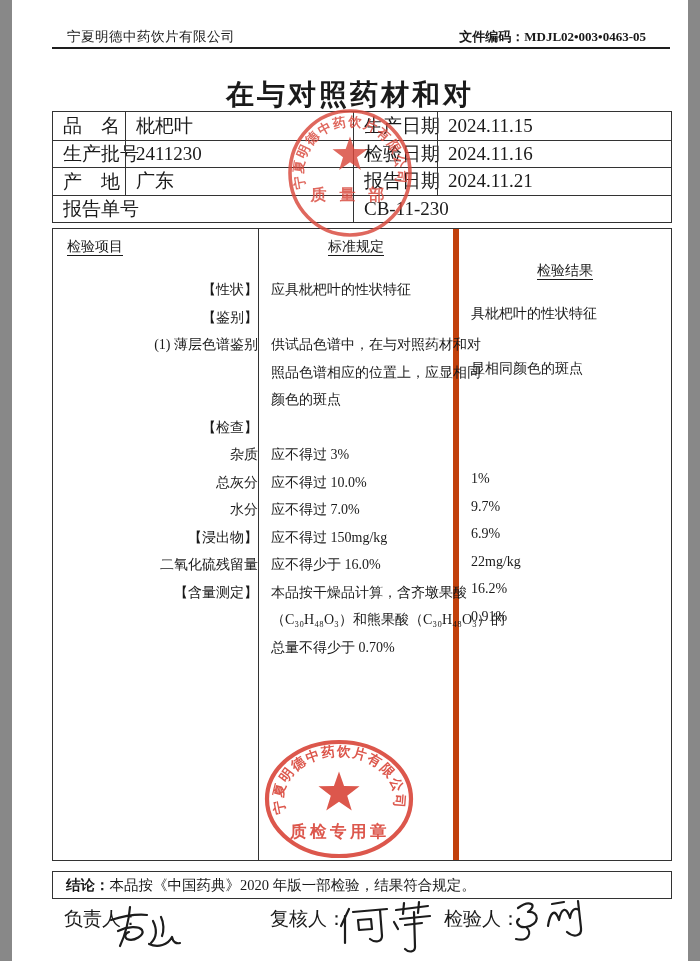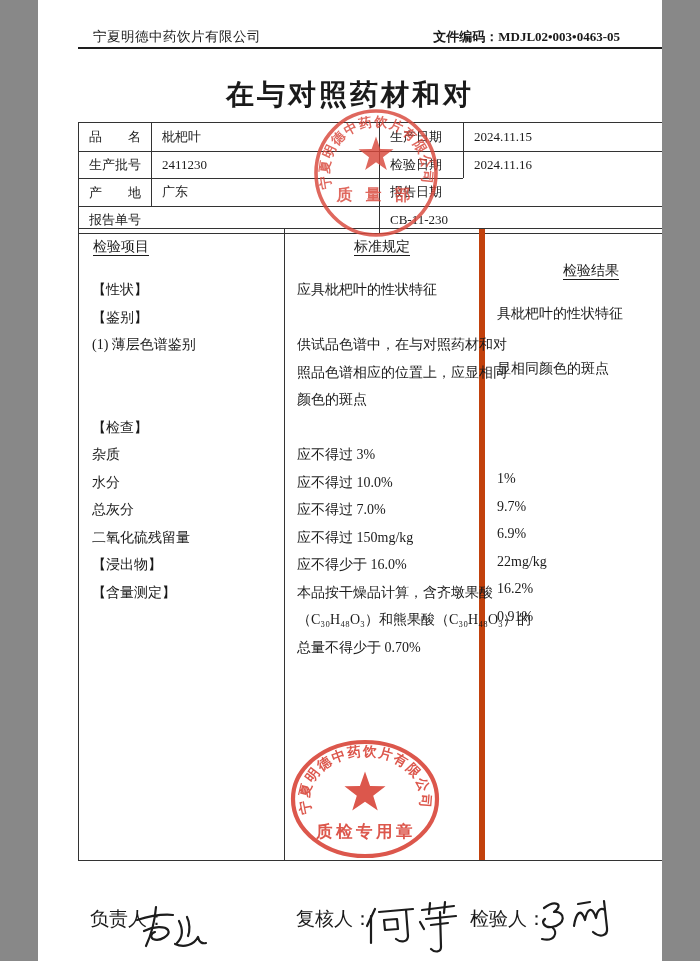--- a/index.html
+++ b/index.html
@@ -1,34 +1,34 @@
 <!DOCTYPE html>
 <html><head>
 <meta charset="utf-8">
 <style>
   * { margin:0; padding:0; box-sizing:border-box; }
   html,body { background:#888; }
   .page {
-    position:relative; width:624px; height:961px; margin:0 auto;
+    position:relative; width:676px; height:961px; margin:0 auto;
     background:#ffffff; color:#1a1a1a;
     font-family:"Liberation Serif","DejaVu Serif",serif;
     overflow:hidden;
   }
   
   .company { position:absolute; left:55px; top:28px; font-size:13.5px; letter-spacing:.5px; }
   .doccode { position:absolute; right:42px; top:28px; font-size:13px; font-weight:600; }
   .headrule { position:absolute; left:40px; top:47px; width:618px; height:2px; background:#1e1e1e; }
   .title { position:absolute; left:0; top:76px; width:100%; text-align:center;
            font-size:28px; font-weight:bold; letter-spacing:3px; }
   
   .info-table {
-    position:absolute; left:40px; top:122px; width:620px;
+    position:absolute; left:40px; top:111px; width:620px;
     border:1px solid #333; display:grid;
     grid-template-columns:72px 228px 84px 234px;
-    grid-auto-rows:27.5px; font-size:13px;
+    grid-auto-rows:27.5px; font-size:19px;
   }
   .icell { display:flex; align-items:center; padding:0 10px; border-top:1px solid #333; white-space:nowrap; }
   .icell.r0 { border-top:none; }
   .icell.vline { border-left:1px solid #333; }
   .ilabel { text-align:justify; text-align-last:justify; display:block; line-height:27.5px; }
   .ilabel-wrap { display:block; width:100%; }
   .span2a { grid-column:1 / 3; }
   .span2b { grid-column:3 / 5; }
   
   .main-table {
@@ -37,21 +37,21 @@
   }
   .mcol { height:100%; }
   .mcol1 { width:206px; border-right:1px solid #333; }
   .mcol2 { width:200px; border-right:6px solid #c2410c; }
   .mcol3 { flex:1;margin-top:24px; }
   .mhead { height:30px; padding-top:9px; text-decoration:underline; text-underline-offset:4px; }
   .mcol1 .mhead { padding-left:14px; }
   .mcol2 .mhead,.mcol3 .mhead { text-align:center; }
   .lines { padding-top:17px; }
   .tline { line-height:27.5px; min-height:27.5px; white-space:nowrap; }
-  .mcol1 .tline { padding-left:13px; }
+  .mcol1 .tline { padding-left:13px;text-align:right; }
   .mcol2 .tline { padding-left:12px; }
   .mcol3 .tline { padding-left:12px; }
   
   .conclusion {
     position:absolute; left:40px; top:871px; width:620px; height:28px;
     border:1px solid #333; line-height:26px; padding-left:13px;
     font-size:14.5px; white-space:nowrap;
   }
   .conclusion b { font-weight:bold; }
   
@@ -90,40 +90,41 @@
       </div>
     <div class="icell vline">2411230</div>
     <div class="icell vline">检验日期</div>
     <div class="icell vline">2024.11.16</div>
 
     <div class="icell">
         <span class="ilabel ilabel-wrap">产　地</span>
       </div>
     <div class="icell vline">广东</div>
     <div class="icell vline">报告日期</div>
+    <div class="icell vline">2024.11.21</div>
 
     <div class="icell span2a">报告单号</div>
     <div class="icell span2b vline">CB-11-230</div>
   </div>
 
   <div class="main-table">
     <div class="mcol mcol1">
       <div class="mhead">检验项目</div>
       <div class="lines">
           <div class="tline">【性状】</div>
           <div class="tline">【鉴别】</div>
           <div class="tline">(1) 薄层色谱鉴别</div>
           <div class="tline">&nbsp;</div>
           <div class="tline">&nbsp;</div>
           <div class="tline">【检查】</div>
           <div class="tline">杂质</div>
+          <div class="tline">总灰分</div>
           <div class="tline">水分</div>
-          <div class="tline">总灰分</div>
+          <div class="tline">【浸出物】</div>
           <div class="tline">二氧化硫残留量</div>
-          <div class="tline">【浸出物】</div>
           <div class="tline">【含量测定】</div>
           <div class="tline">&nbsp;</div>
           <div class="tline">&nbsp;</div>
         </div>
     </div>
     <div class="mcol mcol2">
       <div class="mhead">标准规定</div>
       <div class="lines">
           <div class="tline">应具枇杷叶的性状特征</div>
           <div class="tline">&nbsp;</div>
@@ -155,20 +156,21 @@
           <div class="tline">6.9%</div>
           <div class="tline">22mg/kg</div>
           <div class="tline">16.2%</div>
           <div class="tline">0.91%</div>
           <div class="tline">&nbsp;</div>
           <div class="tline">&nbsp;</div>
         </div>
     </div>
   </div>
 
+  <div class="conclusion"><b>结论：</b><span>本品按《中国药典》2020 年版一部检验，结果符合规定。</span></div>
 
   <div class="signrow">
     <span class="siglabel lab1">负责人：</span>
     <span class="siglabel lab2">复核人：</span>
     <span class="siglabel lab3">检验人：</span>
 
     <svg class="sig sig1" width="92" height="56" viewBox="0 0 92 56">
       <path d="M26 6 C25 18 22 32 16 45"></path>
       <path d="M7 19 C20 15 33 13 43 14"></path>
       <path d="M14 30 C24 25 35 25 38 29 C41 34 30 41 23 38 C20 36 21 32 25 31"></path>

